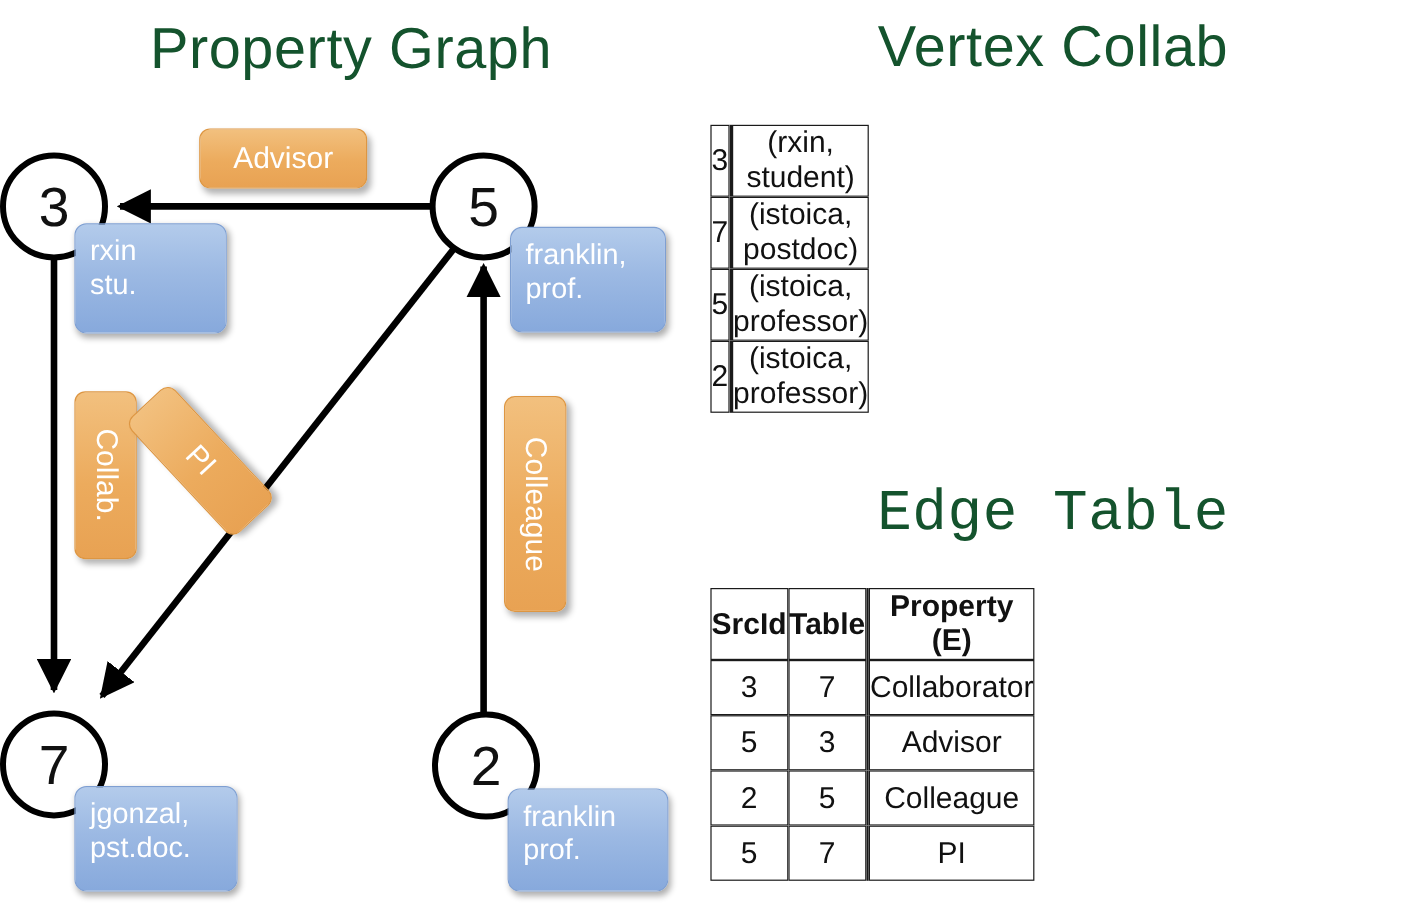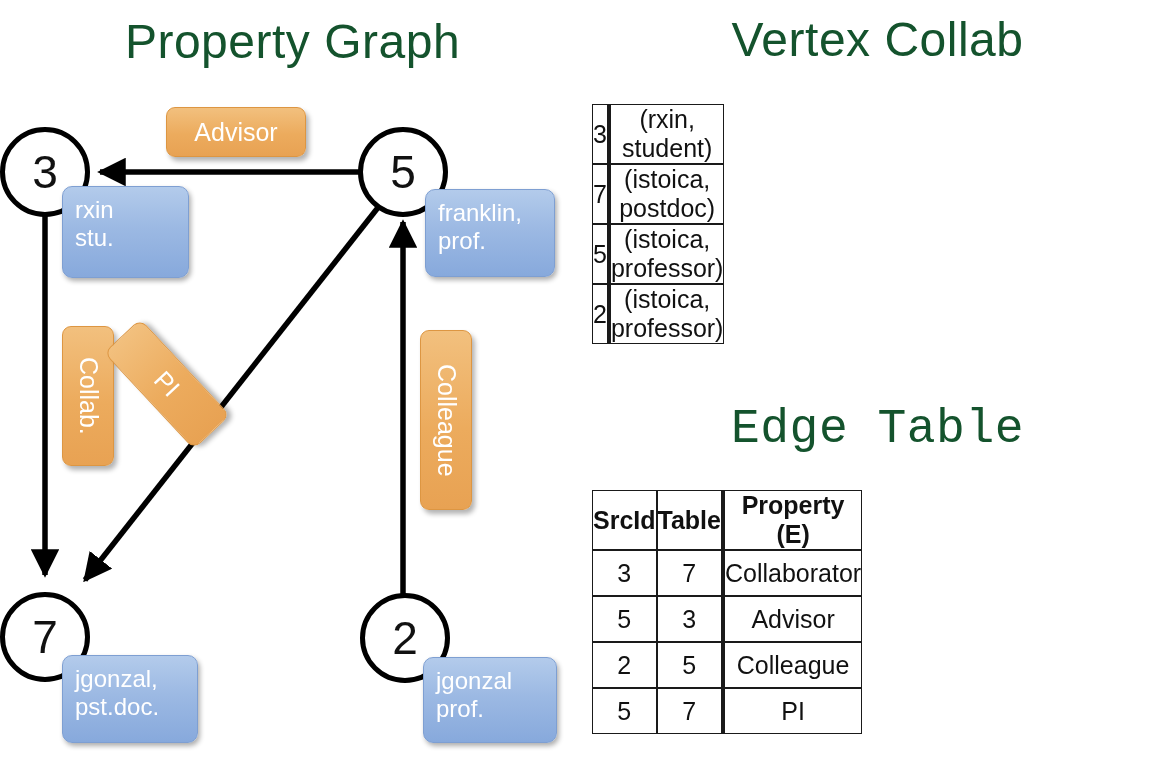--- a/index.html
+++ b/index.html
@@ -146,21 +146,21 @@
     <div>franklin,</div>
     <div>prof.</div>
   </div>
 
   <div class="prop-box" style="left:62px;top:655px;width:136px;height:88px;">
     <div>jgonzal,</div>
     <div>pst.doc.</div>
   </div>
 
   <div class="prop-box" style="left:423px;top:657px;width:134px;height:86px;">
-    <div>jgonzal</div>
+    <div>franklin</div>
     <div>prof.</div>
   </div>
 
   <div class="edge-label" style="left:166px;top:107px;width:140px;height:50px;">
     <span>Advisor</span>
   </div>
 
   <div class="edge-label vert-label" style="left:62px;top:326px;width:52px;height:140px;">
     <span>Collab.</span>
   </div>

